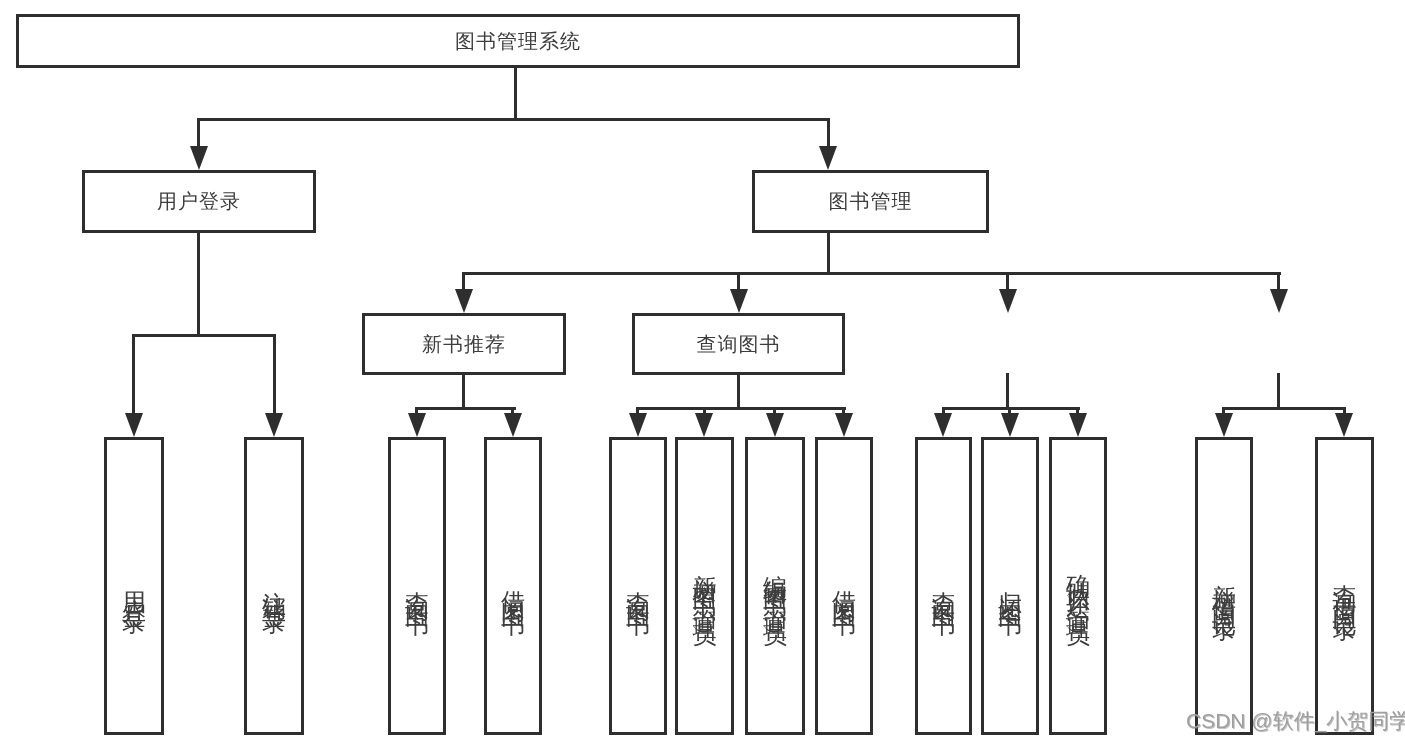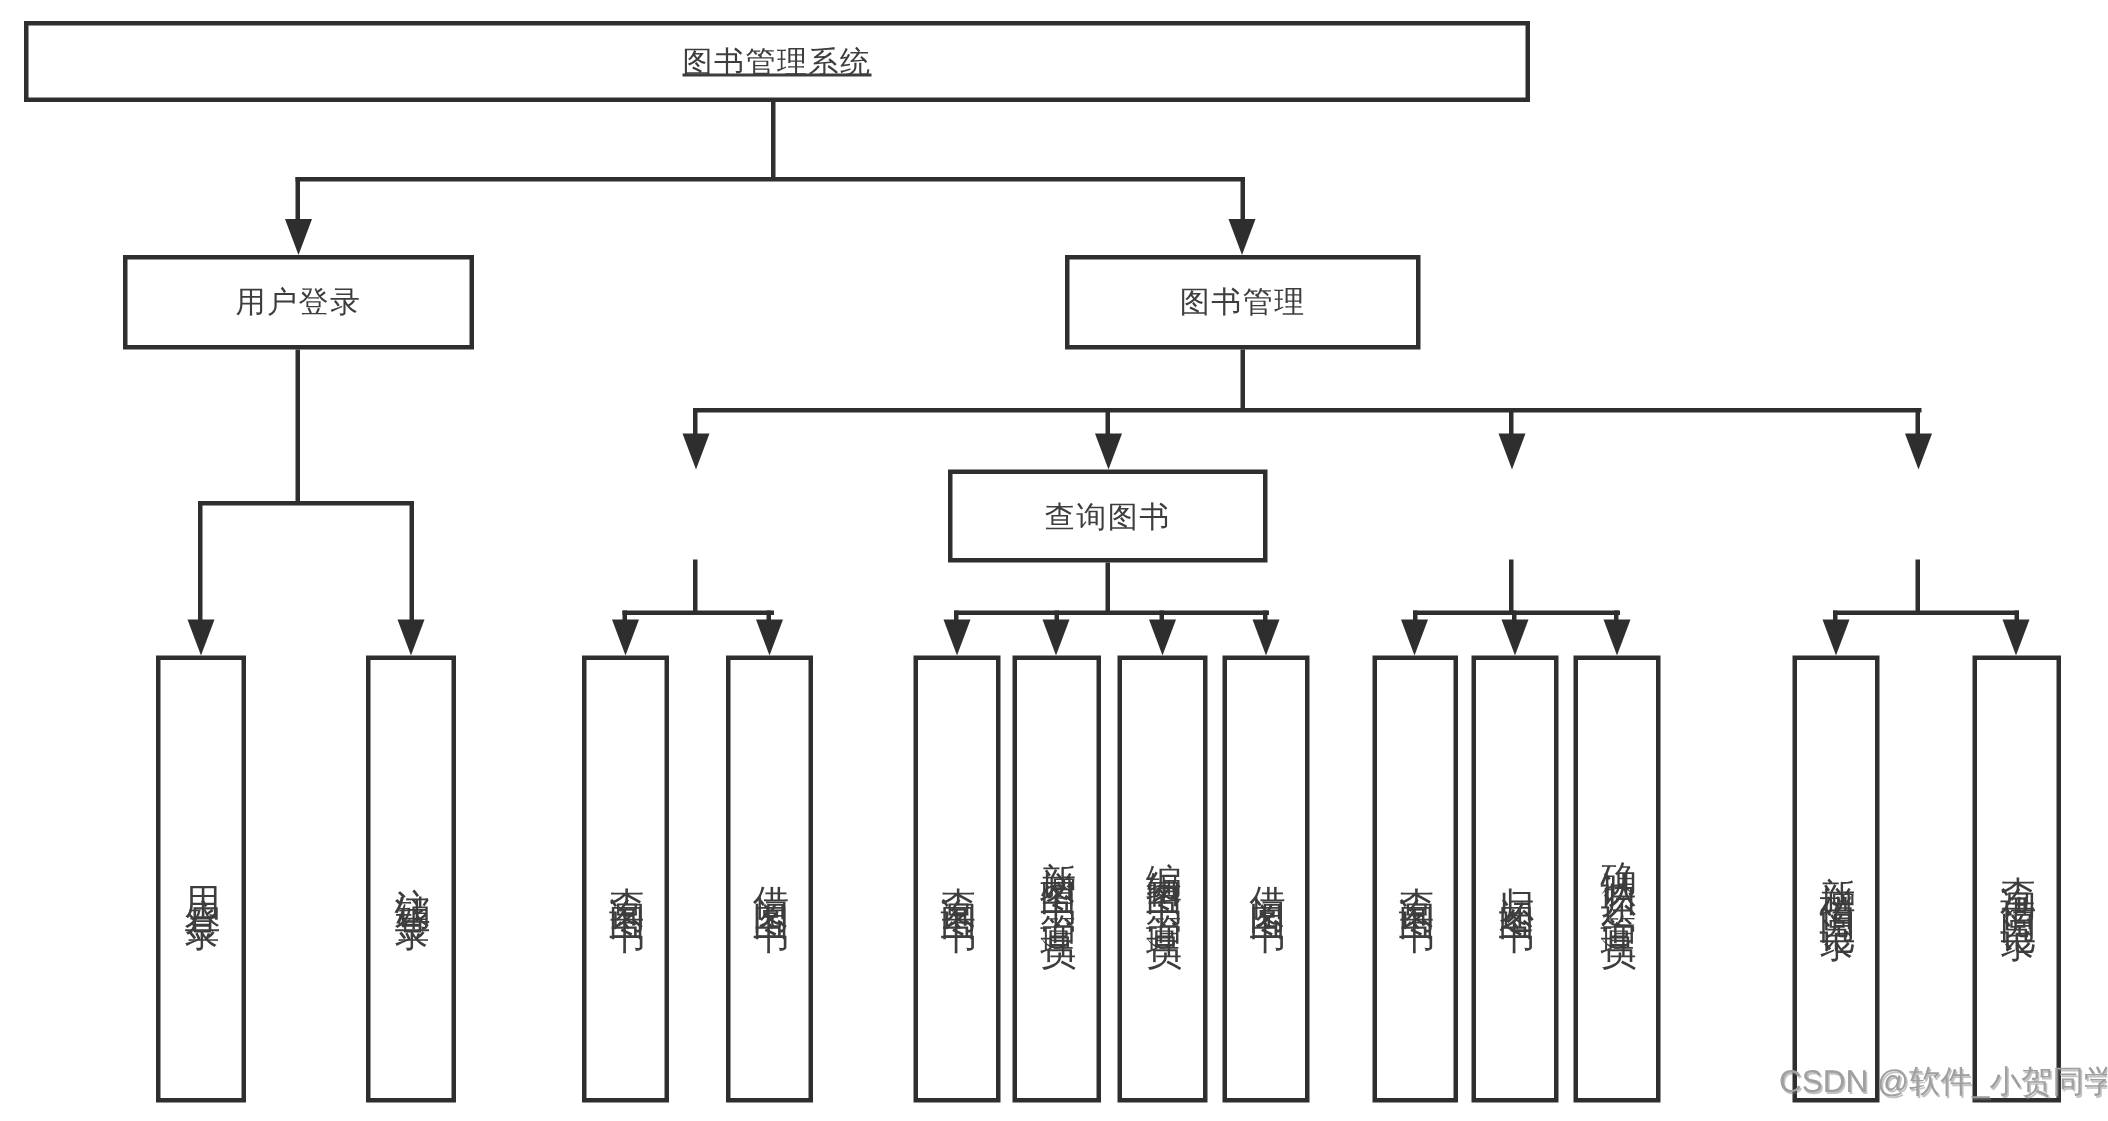--- a/index.html
+++ b/index.html
@@ -20,21 +20,21 @@
     background: #ffffff;
     border: 3px solid #2e2e2e;
     display: flex;
     align-items: center;
     justify-content: center;
     color: #3d3d3d;
     font-size: 20px;
     letter-spacing: 1px;
     z-index: 2;
   }
-  .node.root { border-width: 3px; font-size: 20px; text-decoration: underline; }
+  .node.root { border-width: 3px; font-size: 20px; }
 
   .leaf {
     position: absolute;
     top: 437px;
     height: 298px;
     background: #ffffff;
     border: 3px solid #2e2e2e;
     display: flex;
     align-items: center;
     justify-content: center;
@@ -85,40 +85,41 @@
   <div class="node root" style="left:16px; top:14px; width:1004px; height:54px;">图书管理系统</div>
 
   <div class="line" style="left:514px; top:66px; width:3px; height:54px;"></div>
   <div class="line" style="left:197px; top:118px; width:633px; height:3px;"></div>
   <div class="line" style="left:197px; top:118px; width:3px; height:30px;"></div>
   <div class="arrow" style="left:190px; top:146px;"></div>
   <div class="line" style="left:827px; top:118px; width:3px; height:30px;"></div>
   <div class="arrow" style="left:819px; top:146px;"></div>
 
   <div class="node" style="left:82px; top:170px; width:234px; height:63px;">用户登录</div>
-  <div class="node" style="left:710px; top:170px; width:237px; height:63px;">图书管理</div>
+  <div class="node" style="left:752px; top:170px; width:237px; height:63px;">图书管理</div>
 
   <div class="line" style="left:197px; top:231px; width:3px; height:105px;"></div>
   <div class="line" style="left:132px; top:334px; width:144px; height:3px;"></div>
   <div class="line" style="left:132px; top:334px; width:3px; height:81px;"></div>
   <div class="arrow" style="left:125px; top:413px;"></div>
   <div class="line" style="left:273px; top:334px; width:3px; height:81px;"></div>
   <div class="arrow" style="left:265px; top:413px;"></div>
 
   <div class="line" style="left:827px; top:231px; width:3px; height:43px;"></div>
   <div class="line" style="left:463px; top:272px; width:818px; height:3px;"></div>
   <div class="line" style="left:462px; top:272px; width:3px; height:20px;"></div>
   <div class="arrow" style="left:455px; top:289px;"></div>
   <div class="line" style="left:737px; top:272px; width:3px; height:20px;"></div>
   <div class="arrow" style="left:730px; top:289px;"></div>
   <div class="line" style="left:1006px; top:272px; width:3px; height:20px;"></div>
   <div class="arrow" style="left:999px; top:289px;"></div>
   <div class="line" style="left:1277px; top:272px; width:3px; height:20px;"></div>
   <div class="arrow" style="left:1270px; top:289px;"></div>
 
+  <div class="node" style="left:362px; top:313px; width:204px; height:62px;">新书推荐</div>
   <div class="node" style="left:632px; top:313px; width:213px; height:62px;">查询图书</div>
 
   <div class="line" style="left:462px; top:373px; width:3px; height:36px;"></div>
   <div class="line" style="left:415px; top:407px; width:101px; height:3px;"></div>
   <div class="line" style="left:415px; top:407px; width:3px; height:9px;"></div>
   <div class="arrow" style="left:408px; top:413px;"></div>
   <div class="line" style="left:511px; top:407px; width:3px; height:9px;"></div>
   <div class="arrow" style="left:504px; top:413px;"></div>
 
   <div class="line" style="left:737px; top:373px; width:3px; height:36px;"></div>

